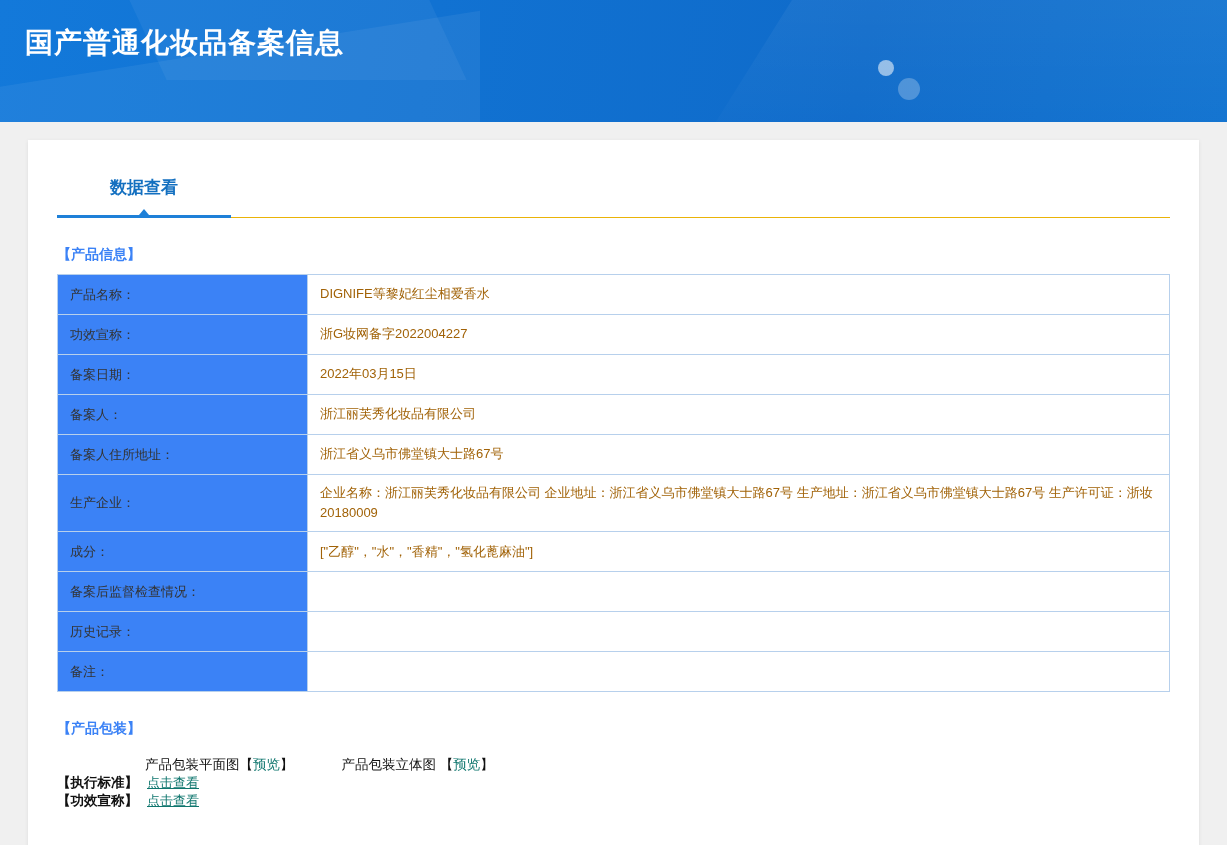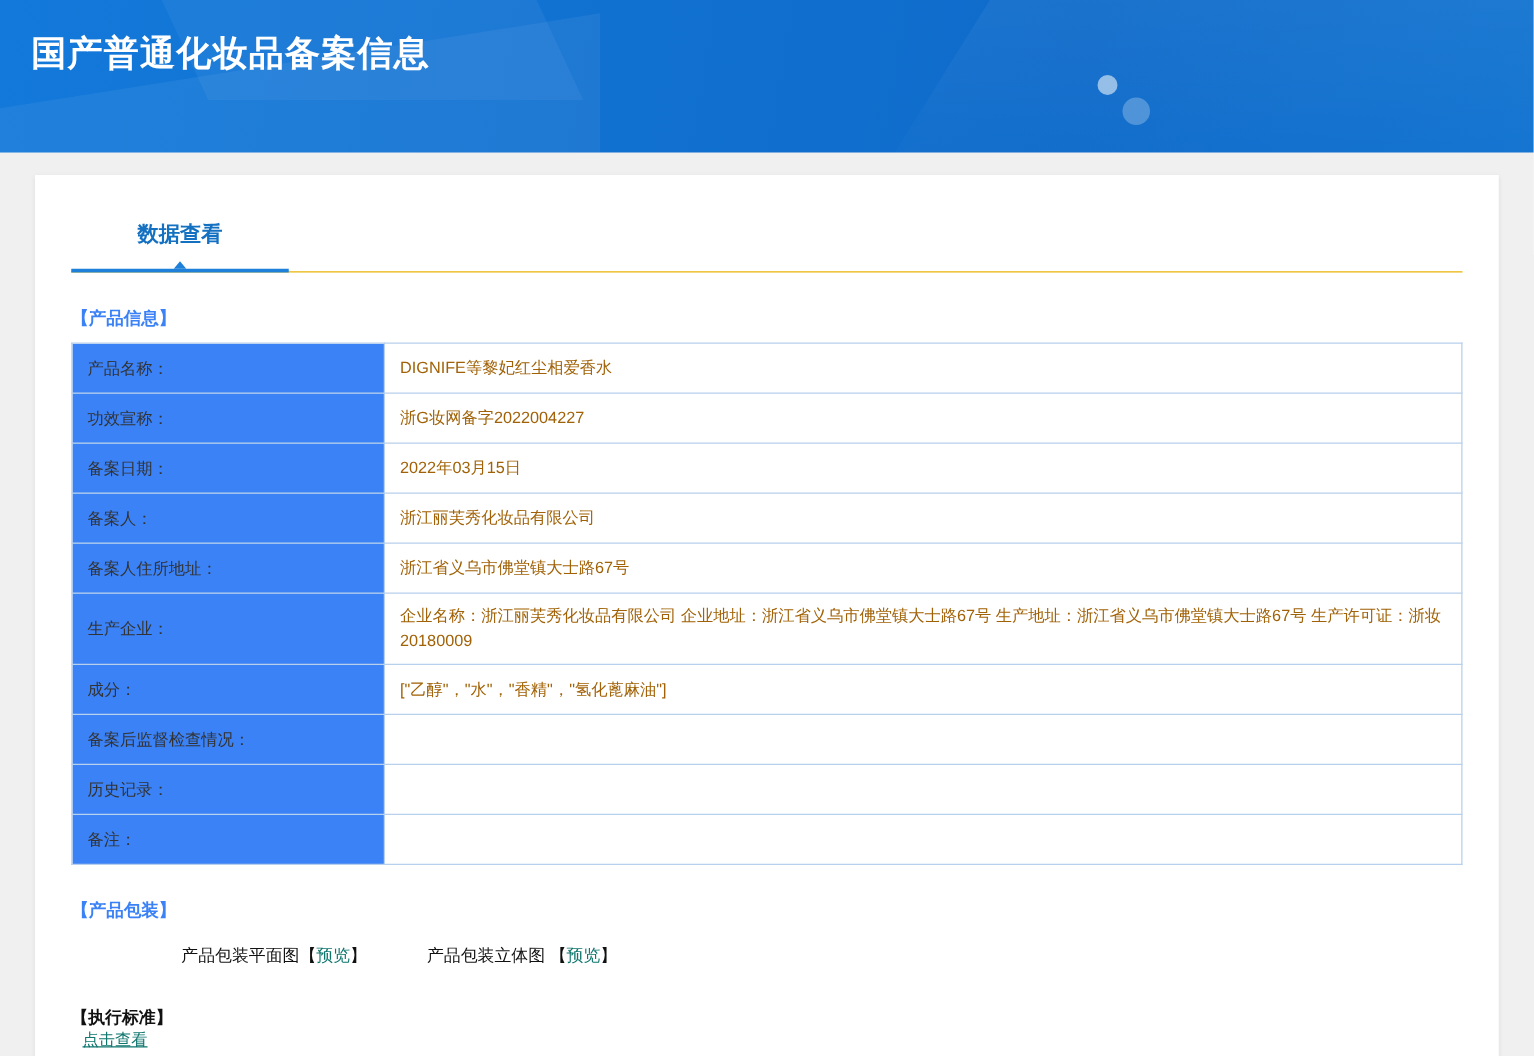--- a/index.html
+++ b/index.html
@@ -136,24 +136,23 @@
 
   a.link {
     color: #0f766e;
     text-decoration: none;
     cursor: pointer;
     font-weight: normal;
   }
 
   
   .footer-link-row {
-    margin-top: 31px;
+    margin-top: 0;
     font-size: 13.5px;
     display: flex;
-    flex-direction: column;
   }
   .footer-link-row .fl-label { font-weight: bold; color: #111; }
   .footer-link-row a.link { margin-left: 9px; font-size: 13px; text-decoration: underline; }
 </style>
 </head>
 <body>
 
 <div class="header">
   <div class="deco1"></div>
   <div class="deco2"></div>

